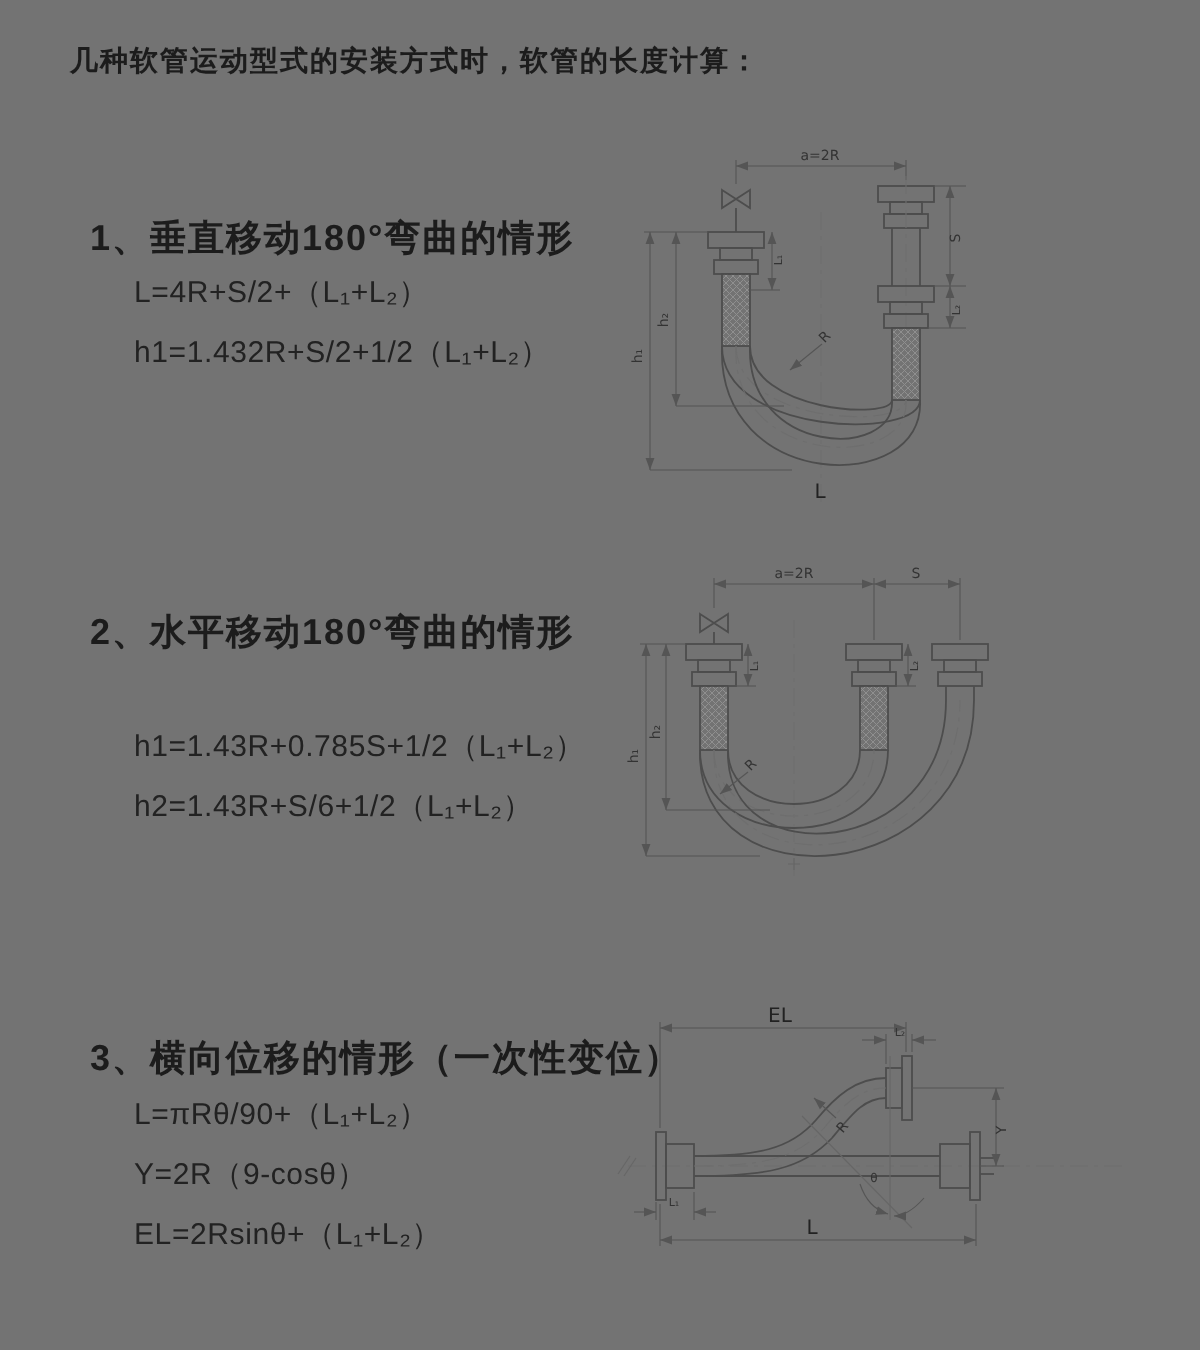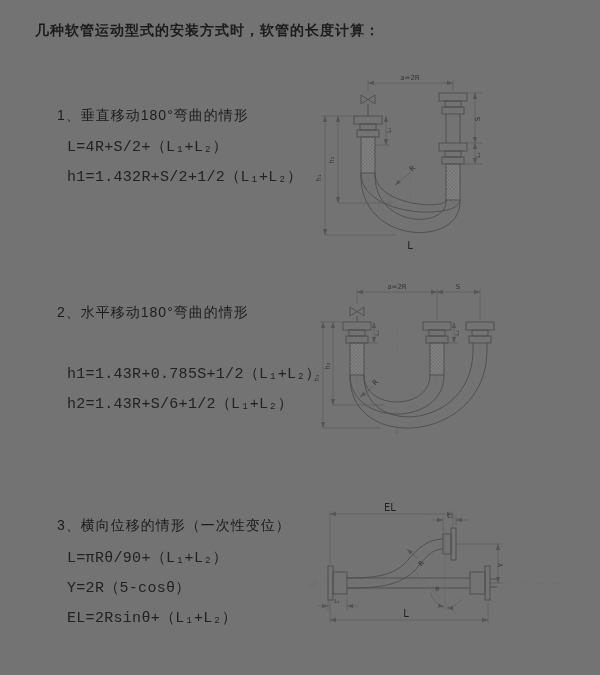--- a/index.html
+++ b/index.html
@@ -7,26 +7,26 @@
     width:600px; height:675px; position:relative; background:#ffffff;
     font-family:"Liberation Sans","DejaVu Sans",sans-serif; color:#1c1c1c;
     overflow:hidden;
   }
   .page { position:absolute; inset:0; background:#737373; }
   .title {
     position:absolute; left:35px; top:22px;
     font-size:14px; font-weight:bold; letter-spacing:1px; white-space:nowrap;
   }
   .sec-heading {
-    position:absolute; left:57px;
-    font-size:14px; font-weight:normal; letter-spacing:1px; white-space:nowrap;
+    position:absolute; left:45px;
+    font-size:18px; font-weight:bold; letter-spacing:1px; white-space:nowrap;
   }
   .formula {
     position:absolute; left:67px;
-    font-family:Liberation Mono, monospace;
+    font-family:Liberation Sans, sans-serif;
     font-size:15px; letter-spacing:0.3px; white-space:nowrap; color:#222;
   }
   .dia { position:absolute; }
   
   .dwg  { stroke:#4d4d4d; stroke-width:0.9; fill:none; }
   .thin { stroke:#666;    stroke-width:0.55; fill:none; }
   .dim  { stroke:#555;    stroke-width:0.55; fill:none; }
   .cl   { stroke:#6e6e6e; stroke-width:0.55; fill:none; stroke-dasharray:9 3 2 3; }
   .lbl  { font-family:"DejaVu Sans",sans-serif; font-size:7px; fill:#333; stroke:none; }
   .lbls { font-family:"DejaVu Sans",sans-serif; font-size:5.5px; fill:#333; stroke:none; }
@@ -53,21 +53,21 @@
   <div class="sec-heading" style="top:107px">1、垂直移动180°弯曲的情形</div>
   <div class="formula" style="top:137px">L=4R+S/2+（L₁+L₂）</div>
   <div class="formula" style="top:167px">h1=1.432R+S/2+1/2（L₁+L₂）</div>
 
   <div class="sec-heading" style="top:304px">2、水平移动180°弯曲的情形</div>
   <div class="formula" style="top:364px">h1=1.43R+0.785S+1/2（L₁+L₂）</div>
   <div class="formula" style="top:394px">h2=1.43R+S/6+1/2（L₁+L₂）</div>
 
   <div class="sec-heading" style="top:517px">3、横向位移的情形（一次性变位）</div>
   <div class="formula" style="top:548px">L=πRθ/90+（L₁+L₂）</div>
-  <div class="formula" style="top:578px">Y=2R（5-cosθ）</div>
+  <div class="formula" style="top:578px">Y=2R（9-cosθ）</div>
   <div class="formula" style="top:608px">EL=2Rsinθ+（L₁+L₂）</div>
 
   <svg class="dia" style="left:300px; top:68px" width="210" height="195" viewBox="0 0 210 195">
 
     <line x1="110.5" y1="38" x2="110.5" y2="186" class="cl"></line>
 
     <line x1="68" y1="24" x2="68" y2="12" class="dim"></line>
     <line x1="153" y1="22" x2="153" y2="12" class="dim"></line>
     <line x1="68" y1="15" x2="153" y2="15" class="dim" marker-start="url(#arw)" marker-end="url(#arw)"></line>
     <text x="110" y="12" text-anchor="middle" class="lbl">a=2R</text>

